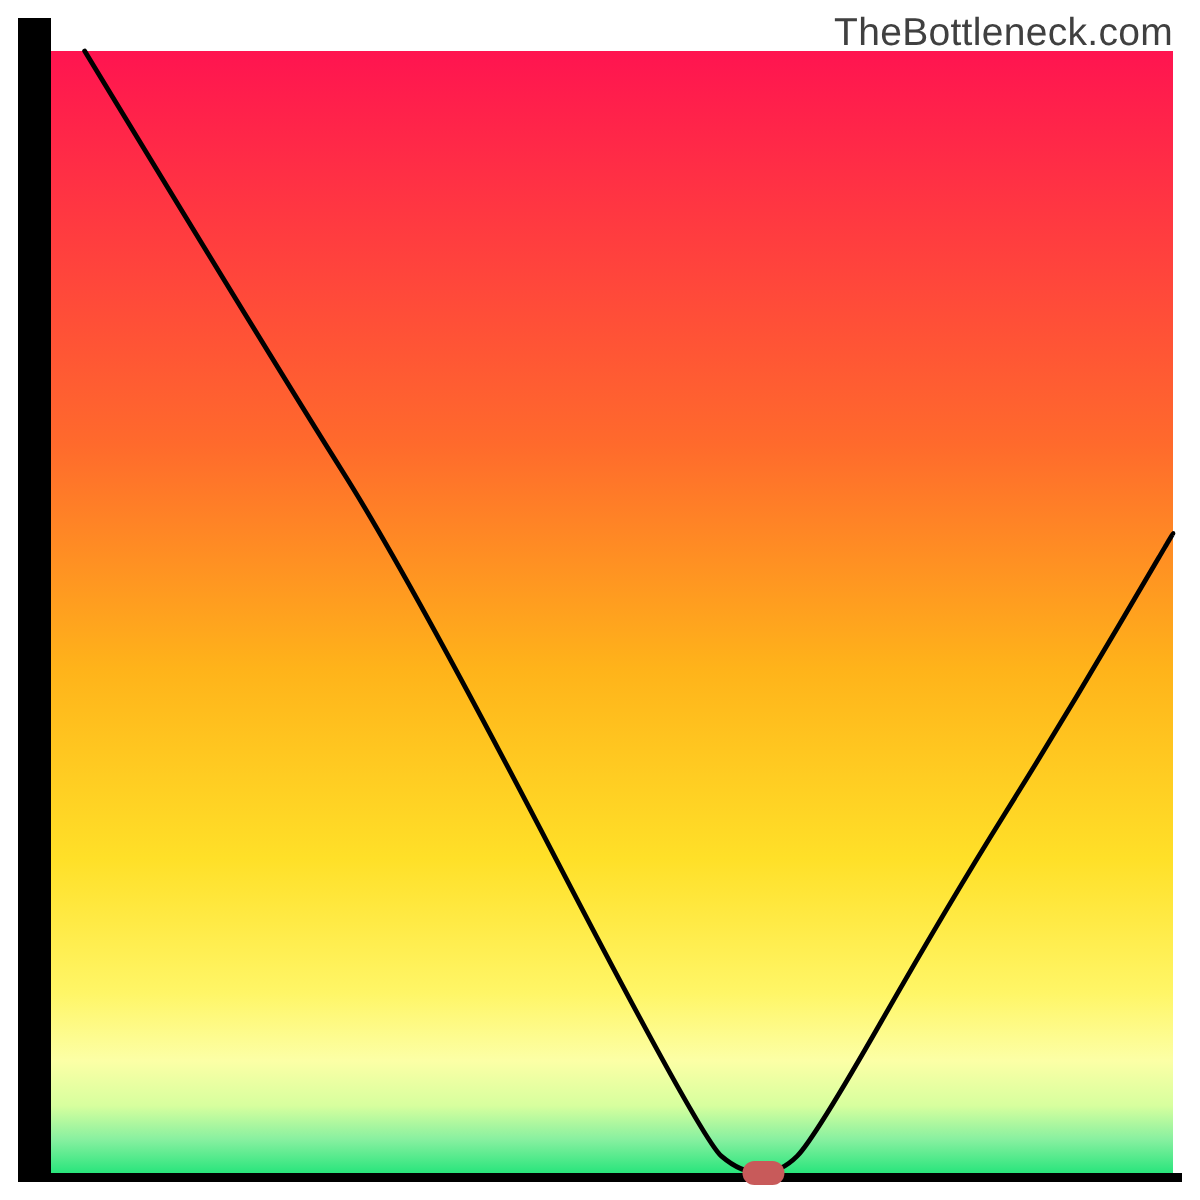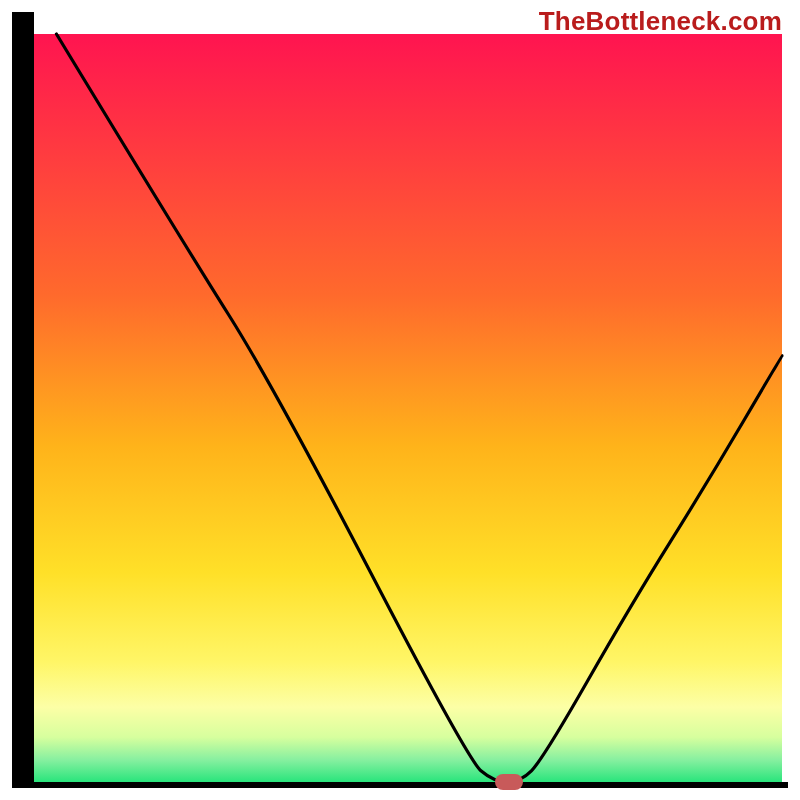--- a/index.html
+++ b/index.html
@@ -13,22 +13,22 @@
   .chart-wrapper {
     position: relative;
     width: 800px;
     height: 800px;
   }
   .watermark {
     position: absolute;
     top: 6px;
     right: 18px;
     font-size: 26px;
-    font-weight: 700;
-    color: #b91c1c;
+    font-weight: 400;
+    color: #404040;
     letter-spacing: 0.2px;
   }
   svg {
     display: block;
   }
 </style>
 </head>
 <body>
 
 <div class="chart-wrapper">

